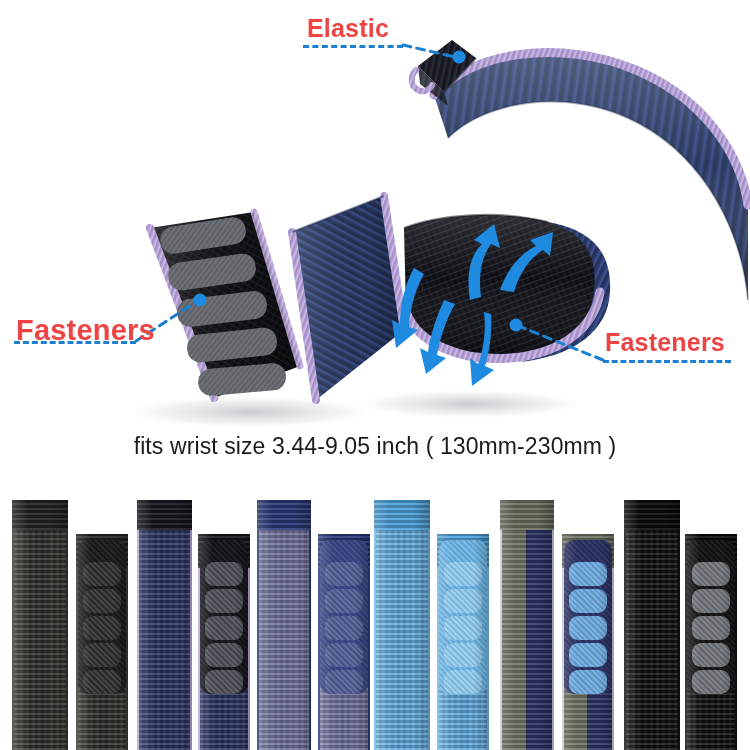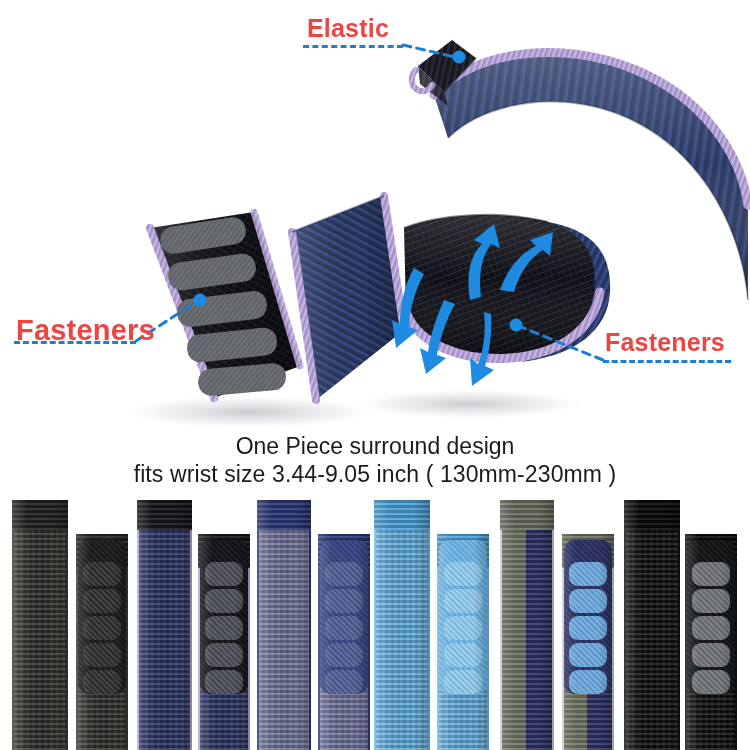--- a/index.html
+++ b/index.html
@@ -212,21 +212,20 @@
   <div class="callout-label" id="label-elastic">Elastic</div>
   <div class="dash-rule" id="rule-elastic"></div>
 
   <div class="callout-label" id="label-fasteners">Fasteners</div>
   <div class="dash-rule" id="rule-fasteners"></div>
 
   <div class="callout-label" id="label-breathable">Fasteners</div>
   <div class="dash-rule" id="rule-breathable"></div>
 
   <div id="caption">
-    <div class="l1">One Piece surround design</div>
     <div class="l2">fits wrist size 3.44-9.05 inch ( 130mm-230mm )</div>
   </div>
 
   <div id="swatch-row">
       <div class="strip" style="left: 12px; width: 56px; height: 250px;">
         <div class="weave" style="background: repeating-linear-gradient(0deg, rgba(255, 255, 255, 0.12) 0px, rgba(255, 255, 255, 0.12) 2px, rgba(0, 0, 0, 0.18) 2px, rgba(0, 0, 0, 0.18) 5px), repeating-linear-gradient(90deg, rgba(255, 255, 255, 0.05) 0px, rgba(255, 255, 255, 0.05) 3px, rgba(0, 0, 0, 0.07) 3px, rgba(0, 0, 0, 0.07) 6px), linear-gradient(90deg, rgb(58, 58, 52) 0%, rgb(42, 42, 38) 55%, rgb(58, 58, 52) 100%); border-left: 2px solid rgb(58, 58, 52); border-right: 2px solid rgb(58, 58, 52);"></div>
         <div style="position: absolute; left: 0px; right: 0px; top: 0px; height: 30px; background: repeating-linear-gradient(0deg, rgba(255, 255, 255, 0.1) 0px, rgba(255, 255, 255, 0.1) 2px, rgba(0, 0, 0, 0.22) 2px, rgba(0, 0, 0, 0.22) 5px), rgb(35, 35, 32);"></div>
         <div style="position: absolute; inset: 0px; background: linear-gradient(90deg, rgba(255, 255, 255, 0.18) 0%, rgba(255, 255, 255, 0) 28%, rgba(0, 0, 0, 0) 70%, rgba(0, 0, 0, 0.22) 100%);"></div>
       </div>
       <div class="strip" style="left: 76px; width: 52px; height: 216px;">

